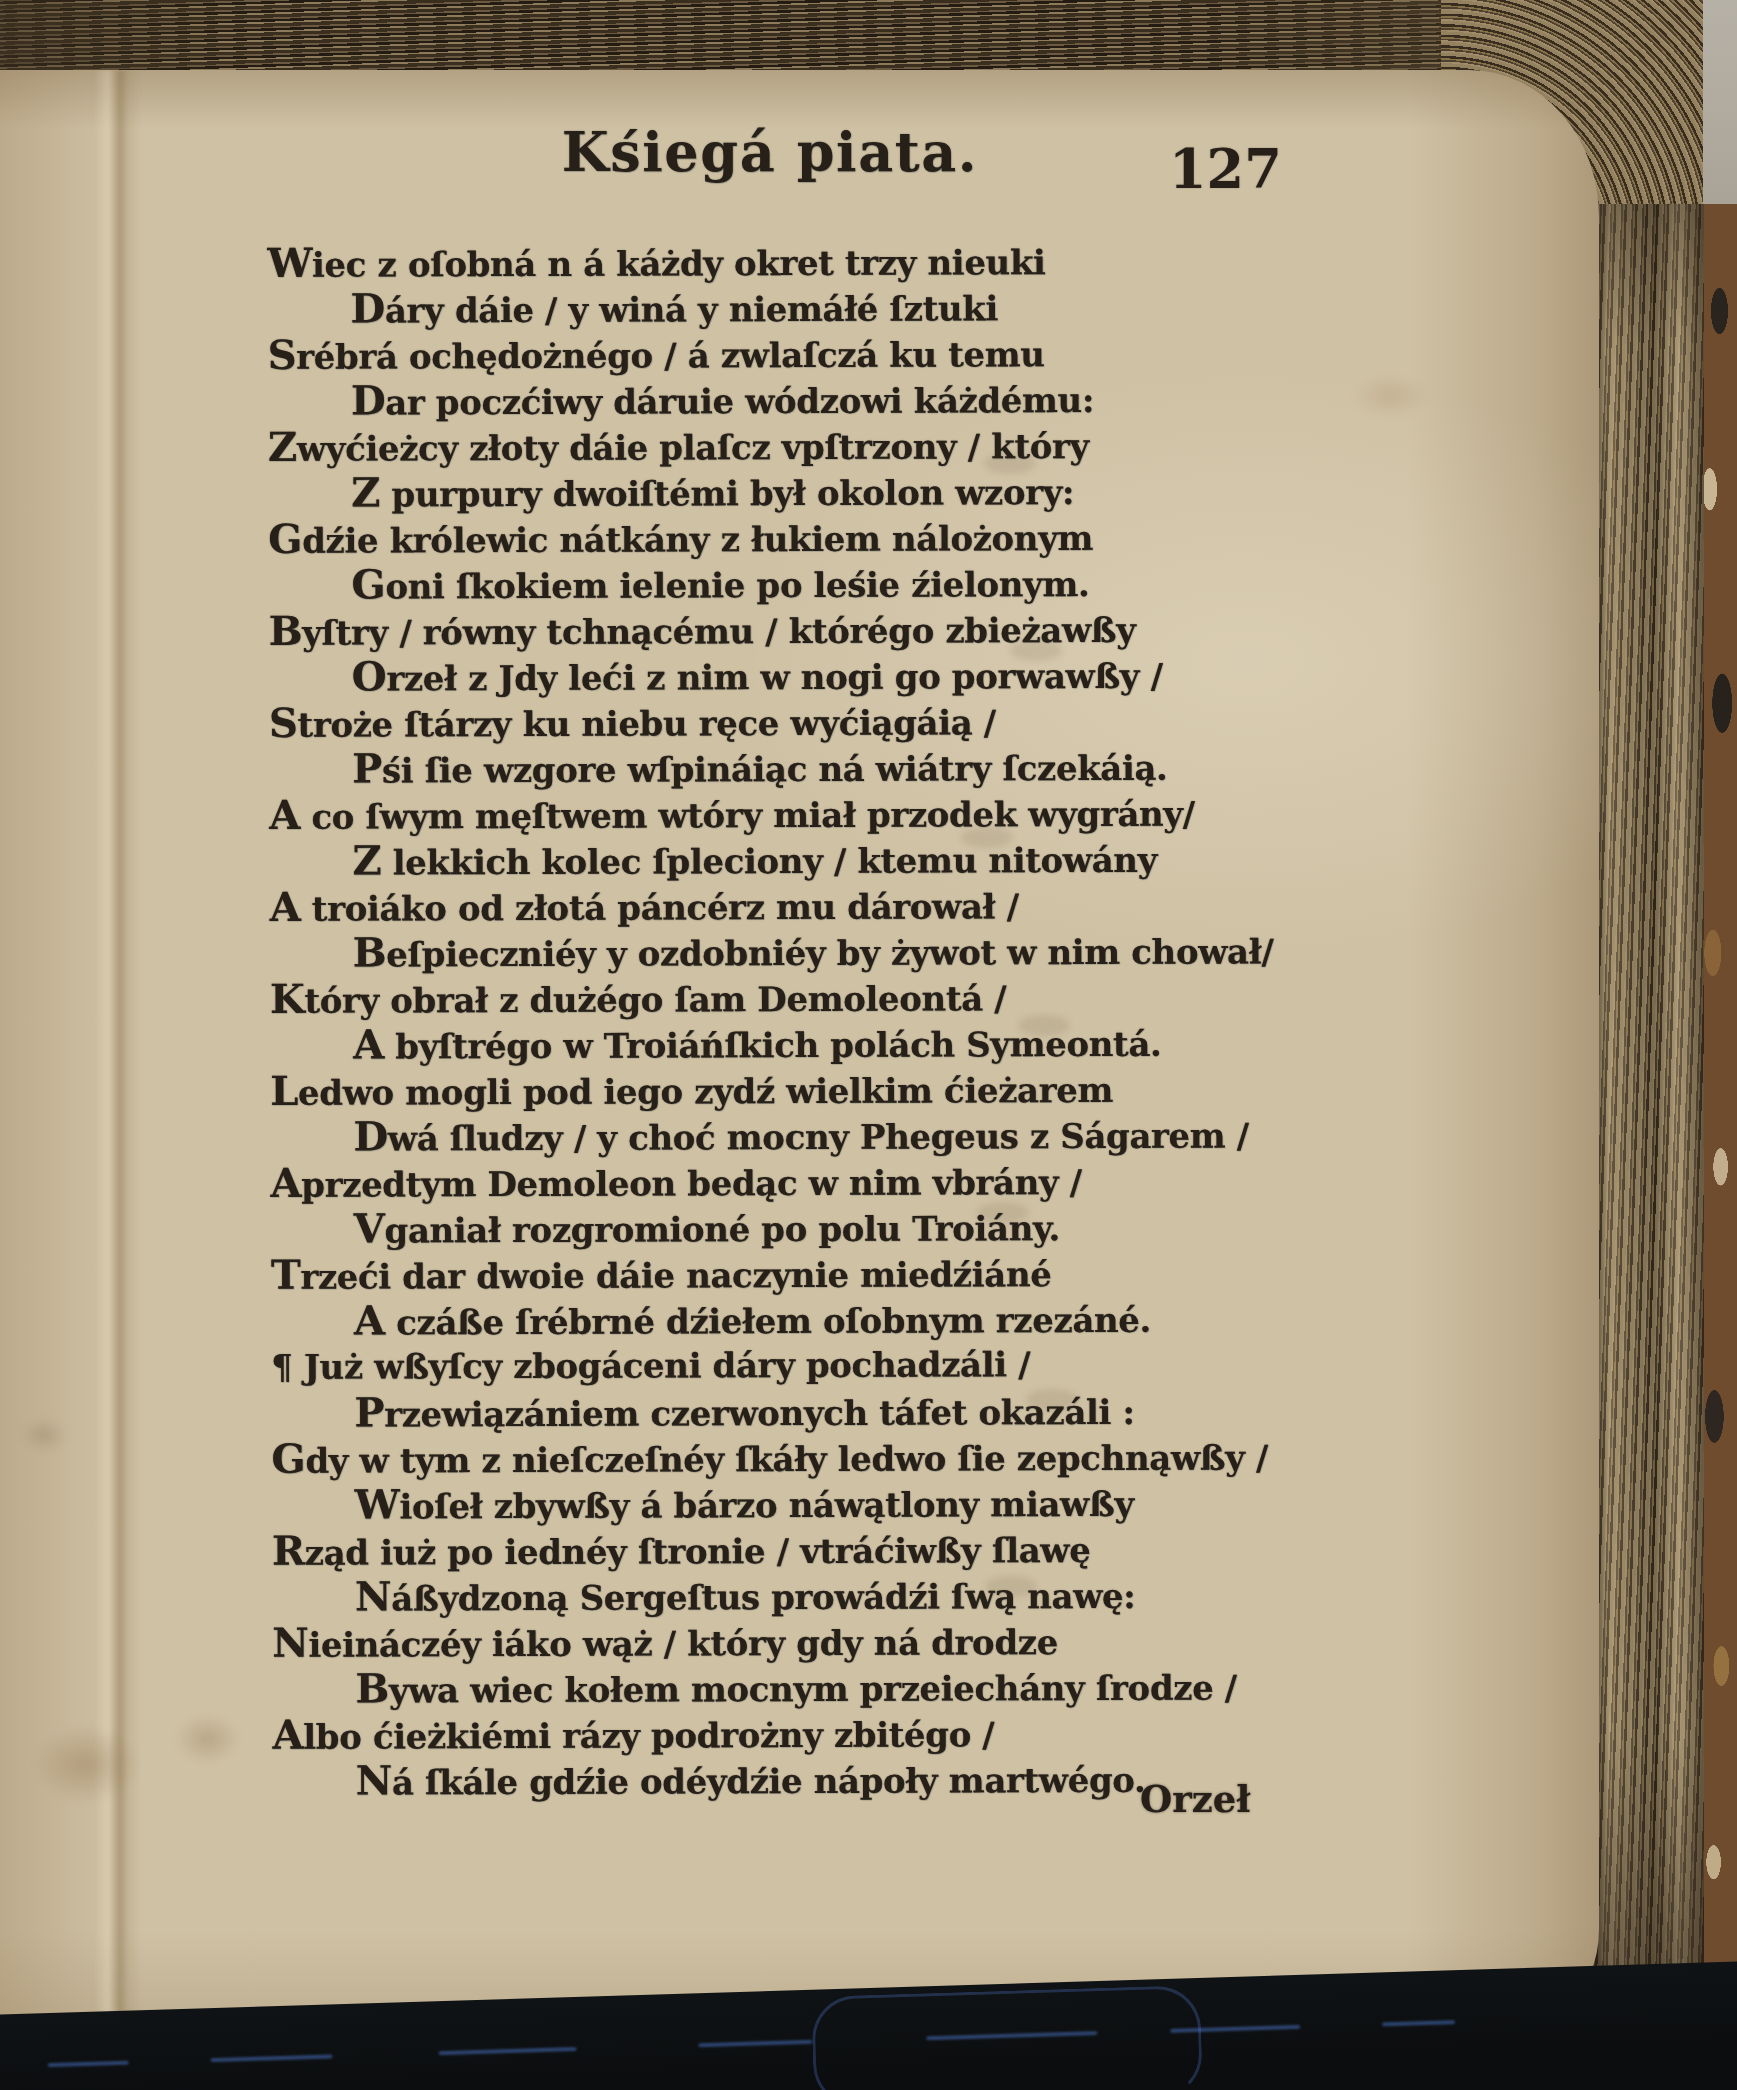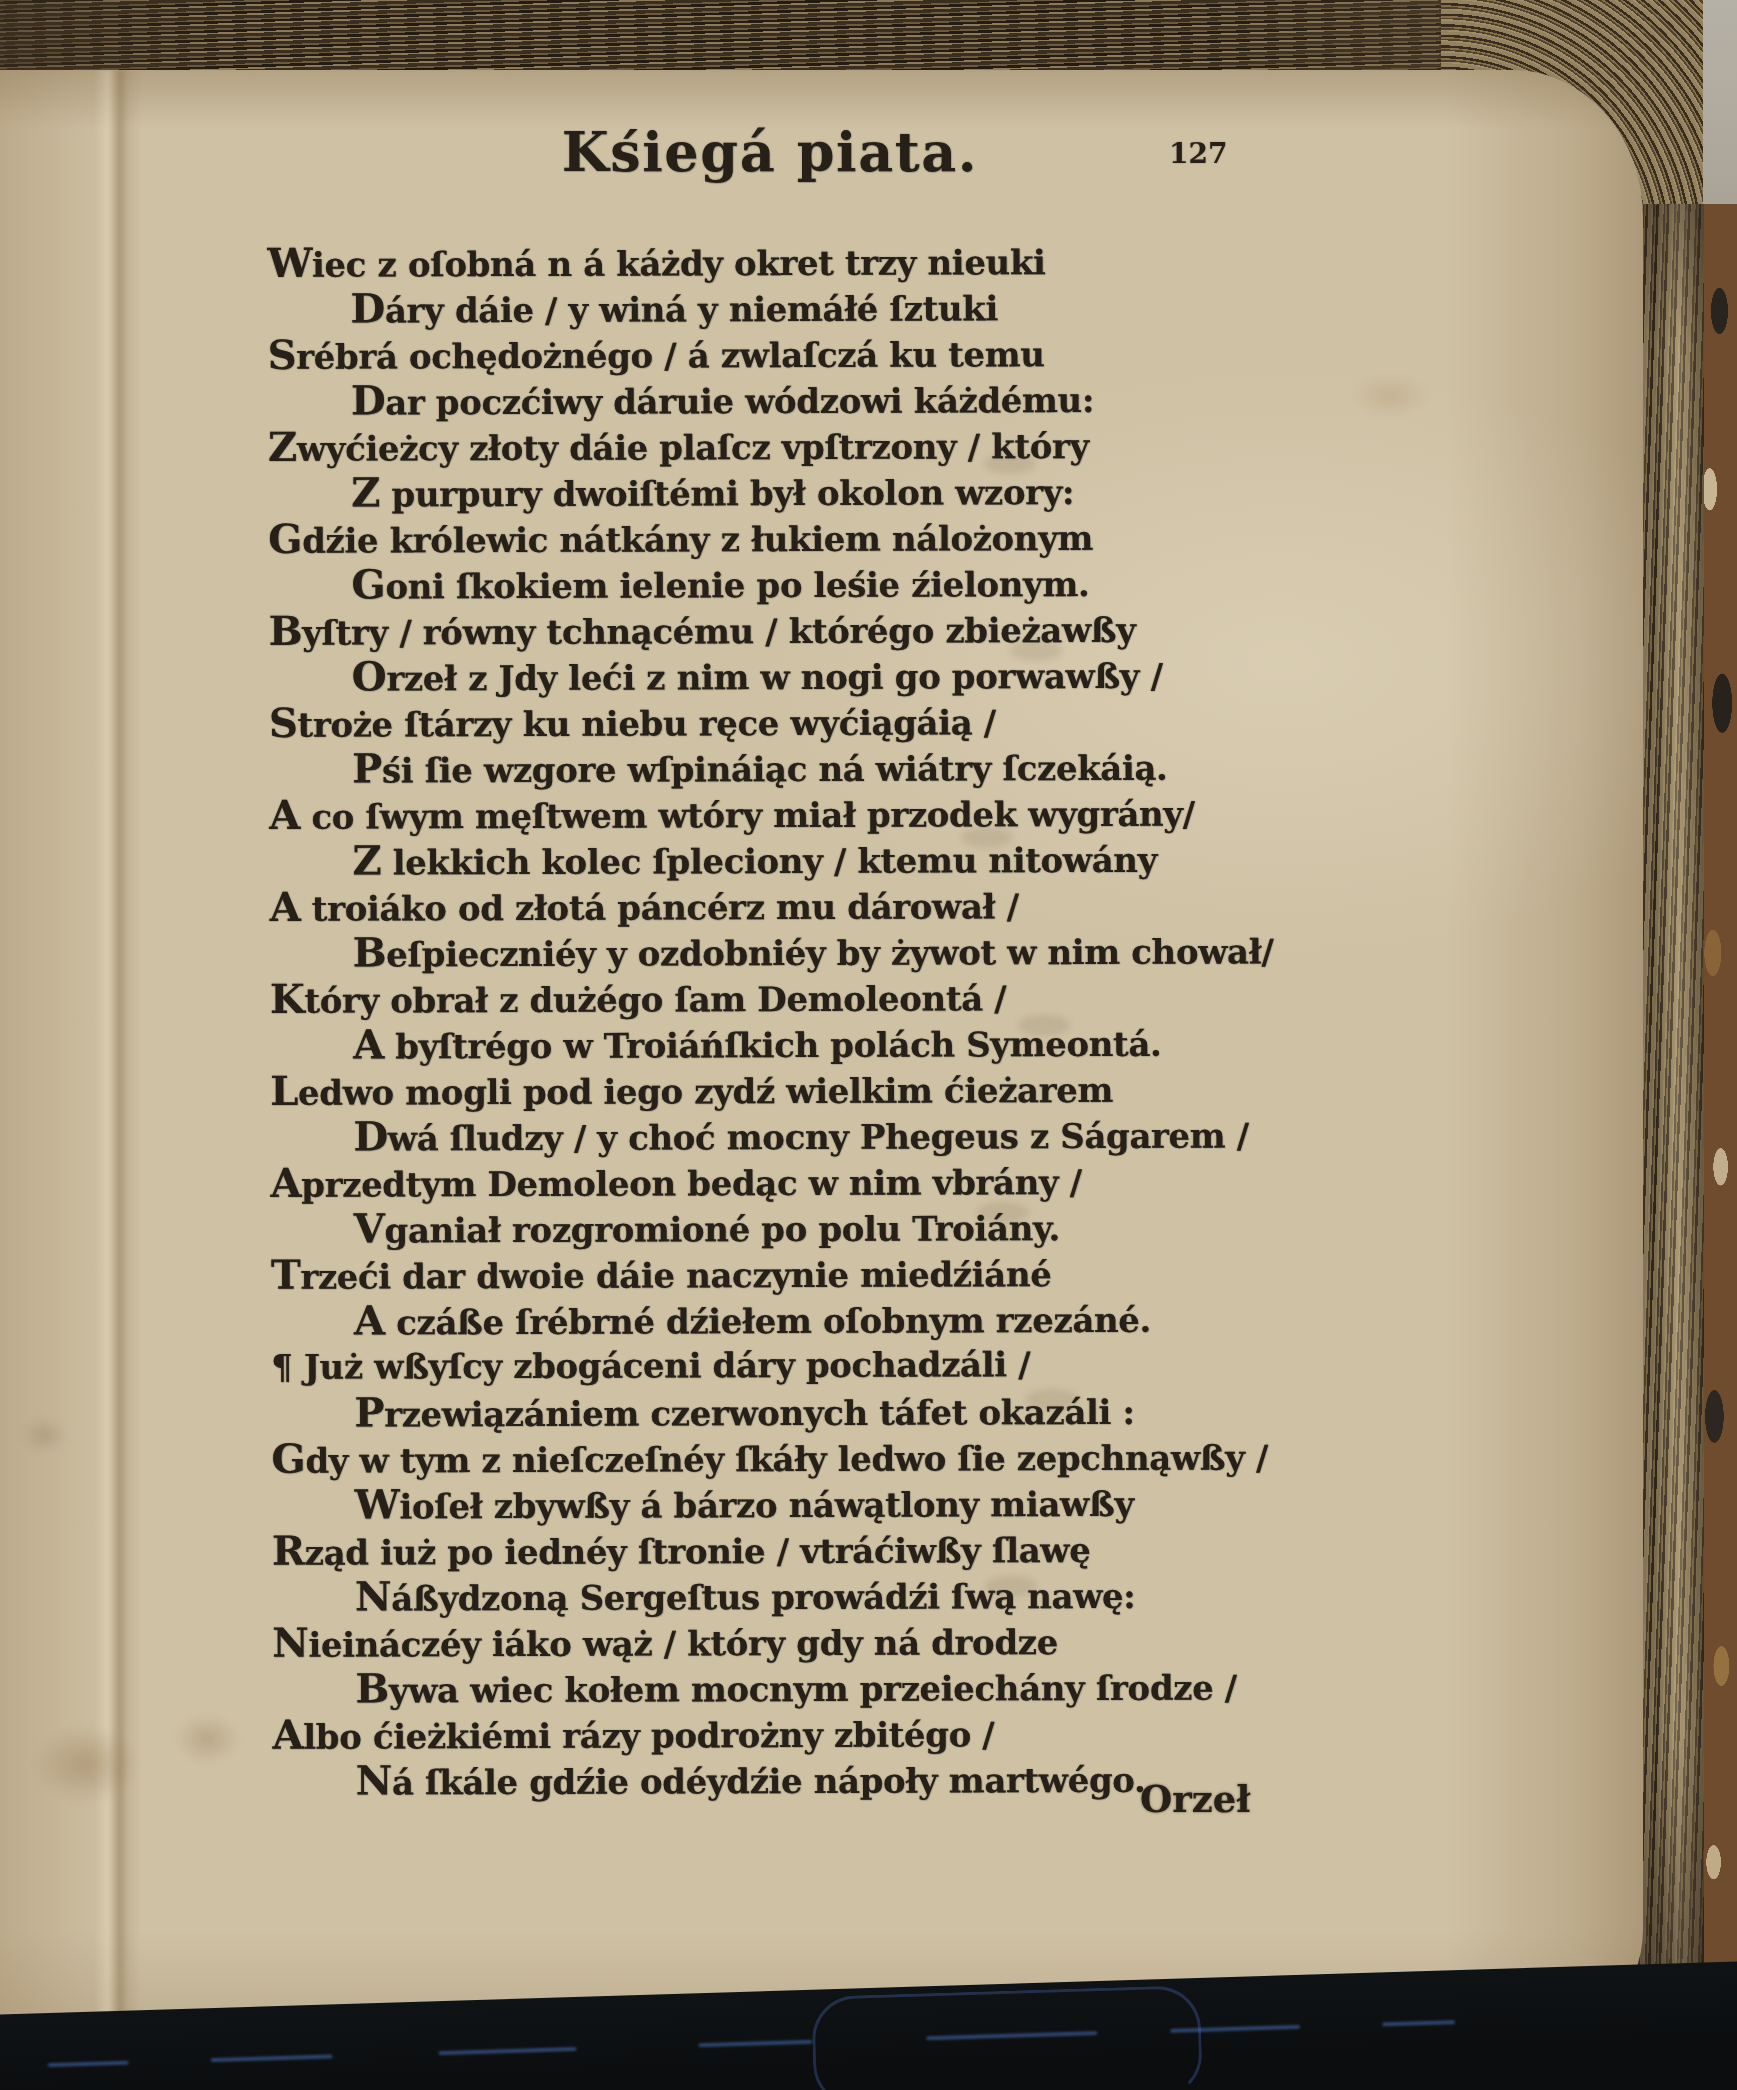--- a/index.html
+++ b/index.html
@@ -44,31 +44,31 @@
 
   
   .paper{position:absolute;left:0;top:70px;width:1599px;height:1974px;overflow:hidden;
     border-radius:0 130px 114px 0 / 0 147px 114px 0;
     background-color:var(--paper);
     background-image:
       radial-gradient(ellipse 733px 423px at 78% 30%, rgba(255,250,235,.20), transparent 70%),
       linear-gradient(90deg, rgba(140,112,75,.28) 0, rgba(140,112,75,.10) 73px, rgba(0,0,0,0) 138px),
       linear-gradient(90deg, rgba(0,0,0,0) 88%, rgba(133,105,66,.25) 96%, rgba(120,92,56,.40) 100%),
       linear-gradient(180deg, rgba(120,96,62,.32) 0, rgba(120,96,62,0) 59px),
-      linear-gradient(0deg, rgba(120,96,62,.22) 0, rgba(120,96,62,0) 114px); padding-left: 44px;}
+      linear-gradient(0deg, rgba(120,96,62,.22) 0, rgba(120,96,62,0) 114px);}
   .crease{position:absolute;left:94px;top:0;width:47px;height:1974px;filter:blur(1.6px);
     background:linear-gradient(90deg, transparent 0, rgba(255,245,225,.25) 30%, rgba(125,98,60,.40) 55%, rgba(125,98,60,.12) 72%, transparent 100%);}
   .stain{position:absolute;border-radius:50%;filter:blur(3.3px);}
   .smudge{position:absolute;border-radius:50%;filter:blur(3.3px);background:rgba(95,78,55,.13);}
 
   
   .header{position:absolute;left:269px;top:50px;width:1002px;text-align:center;}
   .title{font-size:54px;font-weight:700;letter-spacing:1.6px;color:var(--ink);
     text-shadow:0 0 1.6px rgba(35,30,25,.45), 0.8px 0.8px 0 rgba(30,70,95,.18);}
-  .pagenum{position:absolute;left:1169px;top:67px;font-size:28px;font-weight:700;color:var(--ink);
+  .pagenum{position:absolute;left:1169px;top:67px;font-size:54px;font-weight:700;color:var(--ink);
     text-shadow:0 0 1.6px rgba(35,30,25,.4);}
   .poem{position:absolute;left:270px;top:168px;width:1075px;transform:rotate(-0.2deg);}
   .pline{white-space:nowrap;height:46px;line-height:46px;font-size:34px;font-weight:700;
     letter-spacing:-0.4px;color:var(--ink);
     text-shadow:0 0 1.2px rgba(30,28,24,.5), 0.8px 0.8px 0 rgba(25,65,90,.16), -0.8px 0 0 rgba(120,45,20,.10);}
   .pline::first-letter{font-size:118%;}
   .p-indent{padding-left:83px;}
   .catchword{position:absolute;left:1140px;top:1707px;font-size:37px;font-weight:700;color:var(--ink);
     filter:blur(0.5px);text-shadow:0 0 2.4px rgba(30,25,18,.65);}
 

